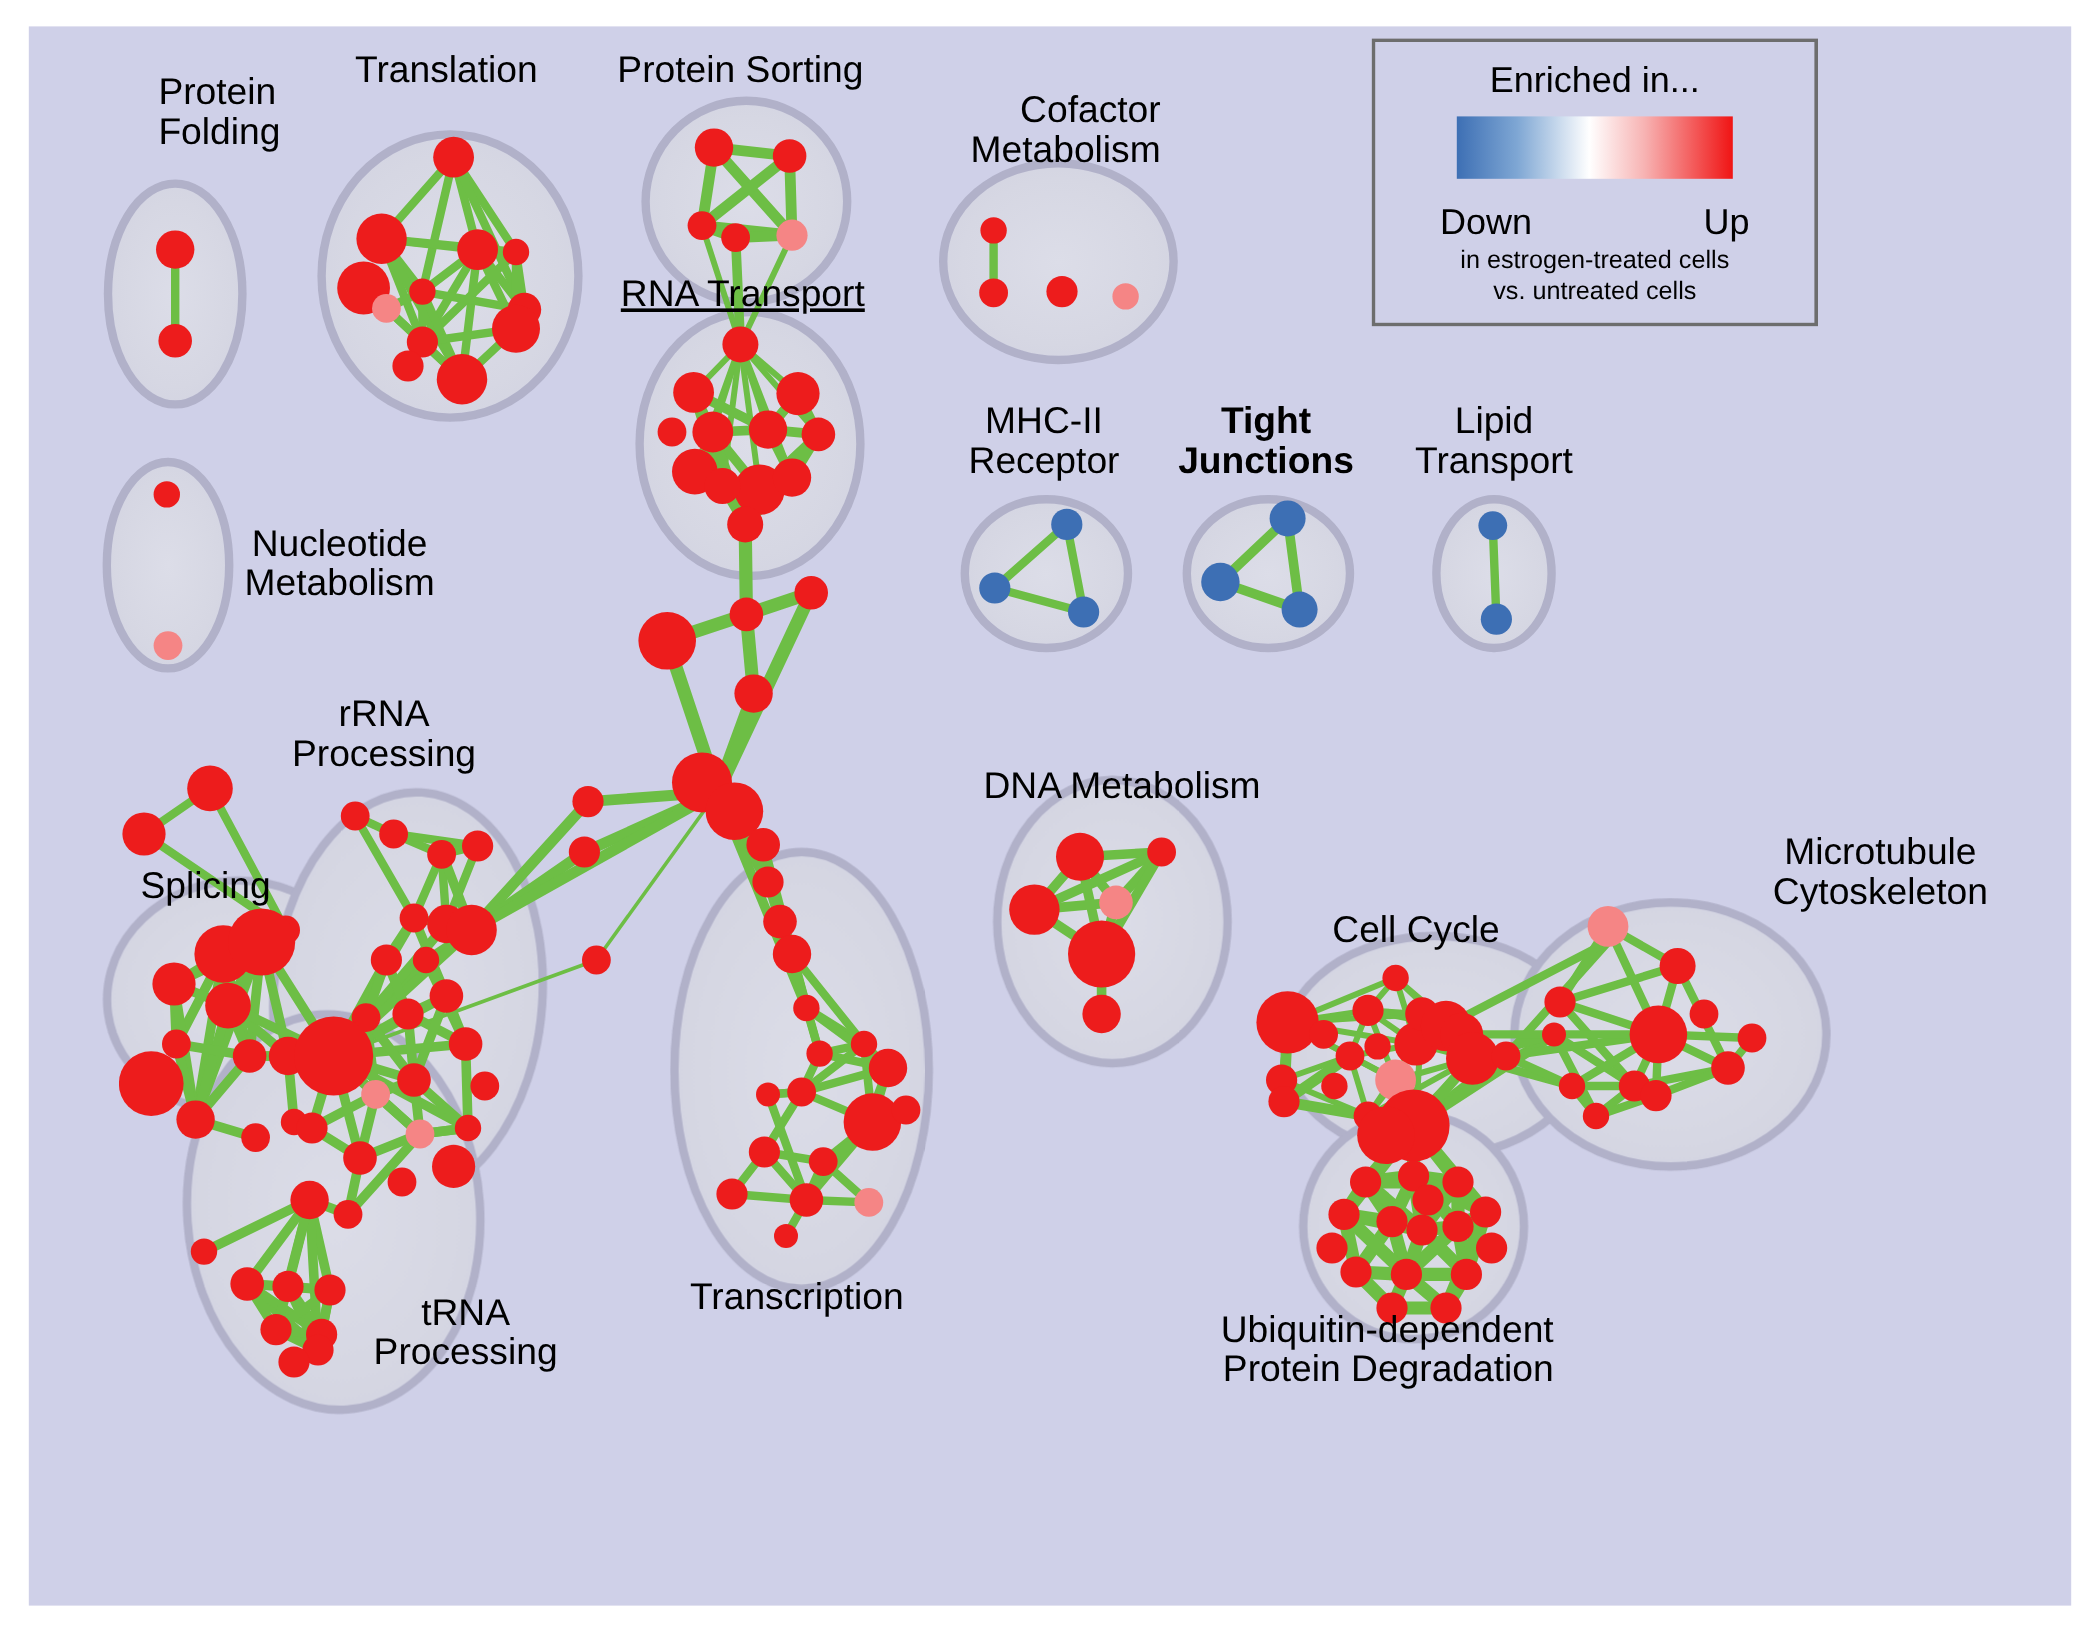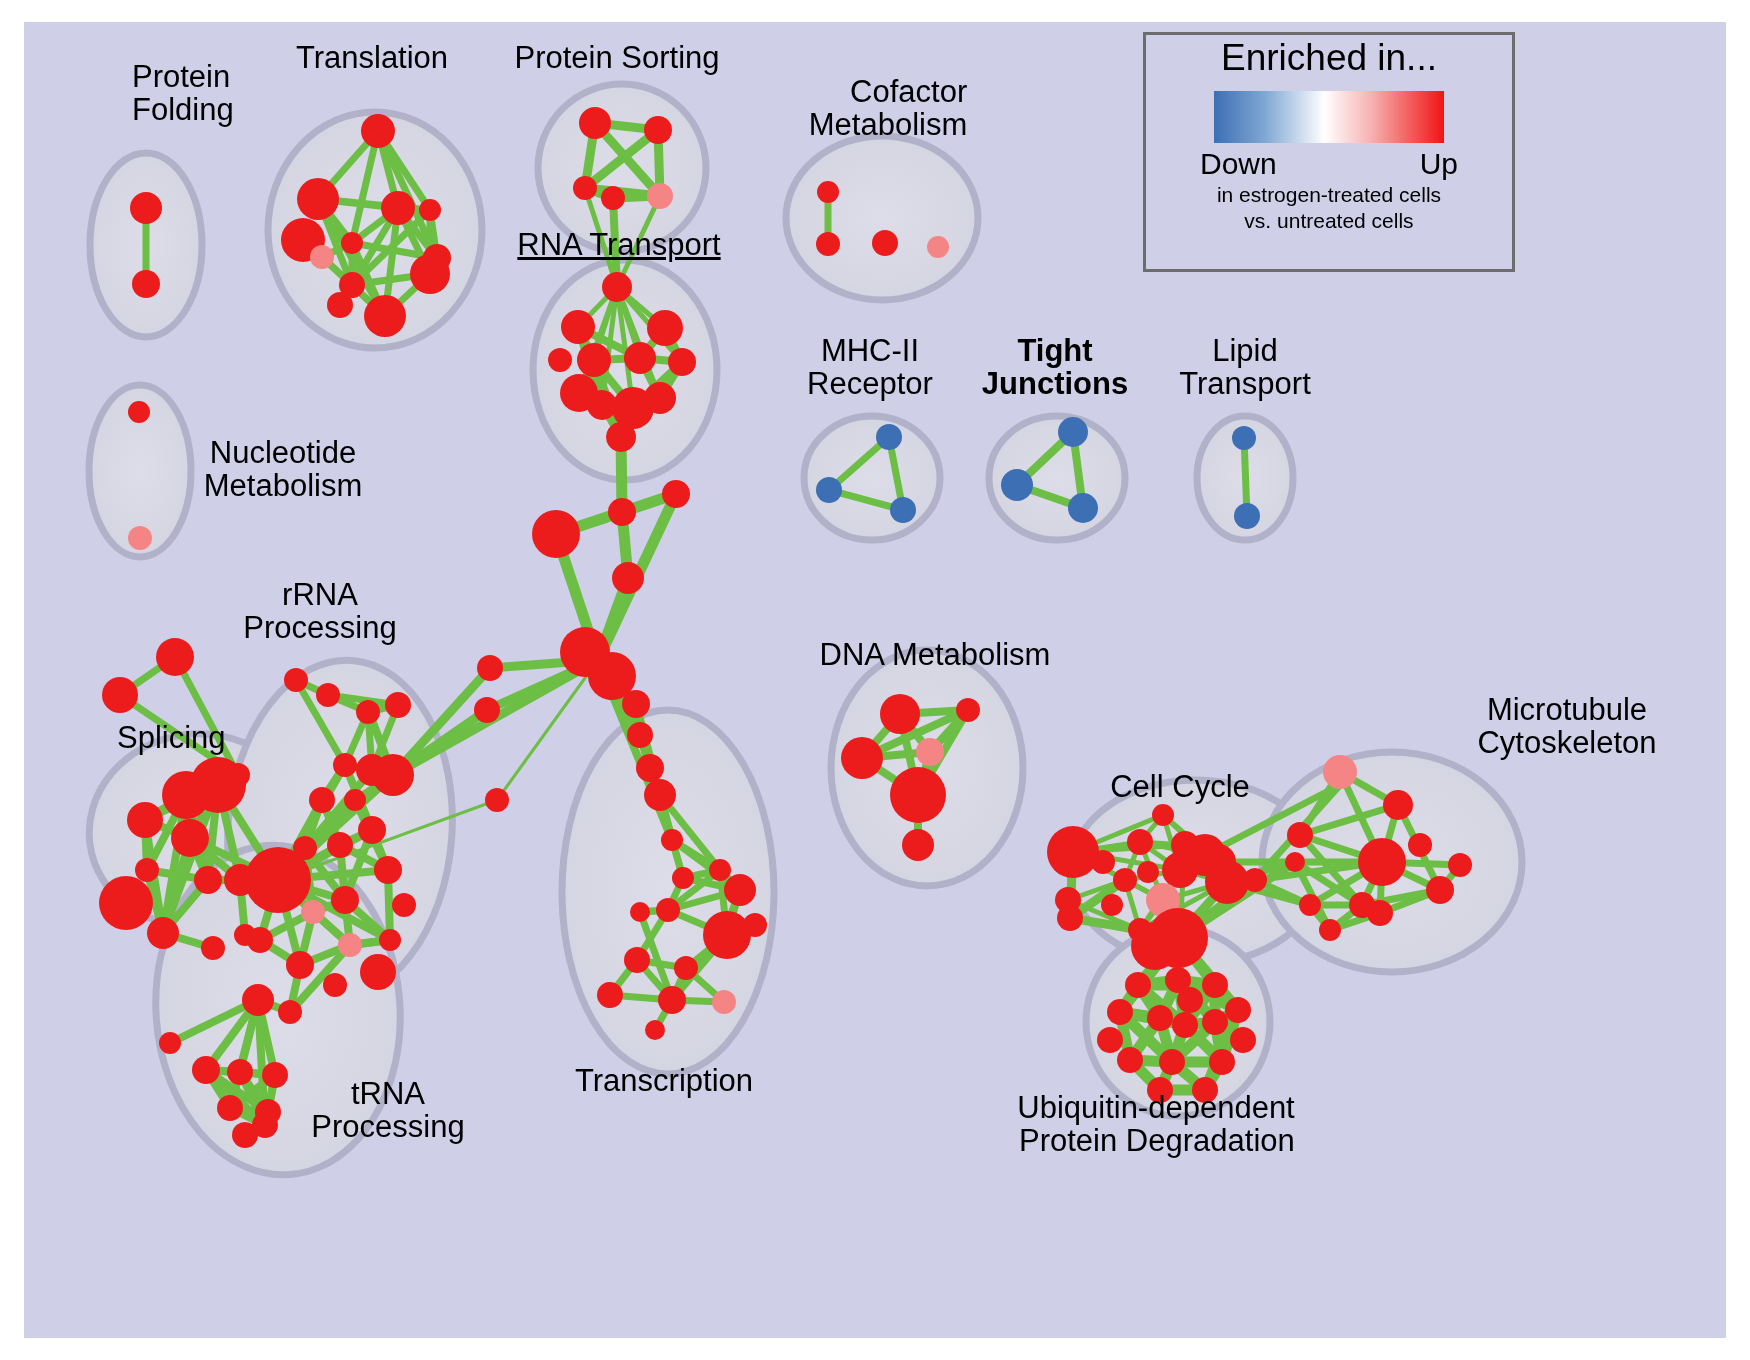--- a/index.html
+++ b/index.html
@@ -7,24 +7,24 @@
        font-family:"Liberation Sans","DejaVu Sans",sans-serif;}
   #canvas{position:relative;width:1578px;height:1360px;}
   #net{position:absolute;left:0;top:0;width:1750px;height:1360px;display:block;}
   .lbl{position:absolute;color:#000;font-size:31px;line-height:1.08;
        font-family:"Liberation Sans","DejaVu Sans",sans-serif;white-space:pre;}
   .lbl.c{text-align:center;transform:translateX(-50%);}
   .lbl.l{text-align:left;}
   #legend{position:absolute;left:1143px;top:32px;width:372px;height:240px;
           background:#cfd0e8;border:3px solid #6d6d6d;box-sizing:border-box;
           display:flex;flex-direction:column;align-items:center;}
-  #legend-title{font-size:37px;color:#000;margin-top:2px;}
+  #legend-title{font-size:30px;color:#000;margin-top:16px;}
   #grad{width:230px;height:52px;margin-top:12px;
         background:linear-gradient(to right,#3d6fb4 0%,#7fa7d4 22%,#ffffff 48%,#f7b3b3 68%,#f01414 100%);}
-  #ends{width:258px;display:flex;justify-content:space-between;margin-top:4px;font-size:30px;}
+  #ends{width:258px;display:flex;justify-content:space-between;margin-top:20px;font-size:30px;}
   .sub{font-size:21px;margin-top:2px;}
 </style>
 </head>
 <body>
 
 <div id="canvas">
 
   <svg id="net" viewBox="0 0 1750 1360">
     <defs>
       <radialGradient id="cg" cx="50%" cy="50%" r="60%">
@@ -706,21 +706,21 @@
       <div class="lbl c" style="left: 1055px; top: 334px; font-weight: bold;">Tight
 Junctions</div>
       <div class="lbl c" style="left: 1245px; top: 334px;">Lipid
 Transport</div>
       <div class="lbl c" style="left: 320px; top: 578px;">rRNA
 Processing</div>
       <div class="lbl l" style="left: 117px; top: 721px;">Splicing</div>
       <div class="lbl c" style="left: 935px; top: 638px;">DNA Metabolism</div>
       <div class="lbl c" style="left: 1567px; top: 693px;">Microtubule
 Cytoskeleton</div>
-      <div class="lbl c" style="left: 1180px; top: 758px; margin-top: 12px;">Cell Cycle</div>
+      <div class="lbl c" style="left: 1180px; top: 758px;">Cell Cycle</div>
       <div class="lbl c" style="left: 664px; top: 1064px;">Transcription</div>
       <div class="lbl c" style="left: 388px; top: 1077px;">tRNA
 Processing</div>
       <div class="lbl c" style="left: 1156px; top: 1091px; text-align: right;">Ubiquitin-dependent
 Protein Degradation</div>
     </div>
 
   <div id="legend">
     <div id="legend-title">Enriched in...</div>
     <div id="grad"></div>

